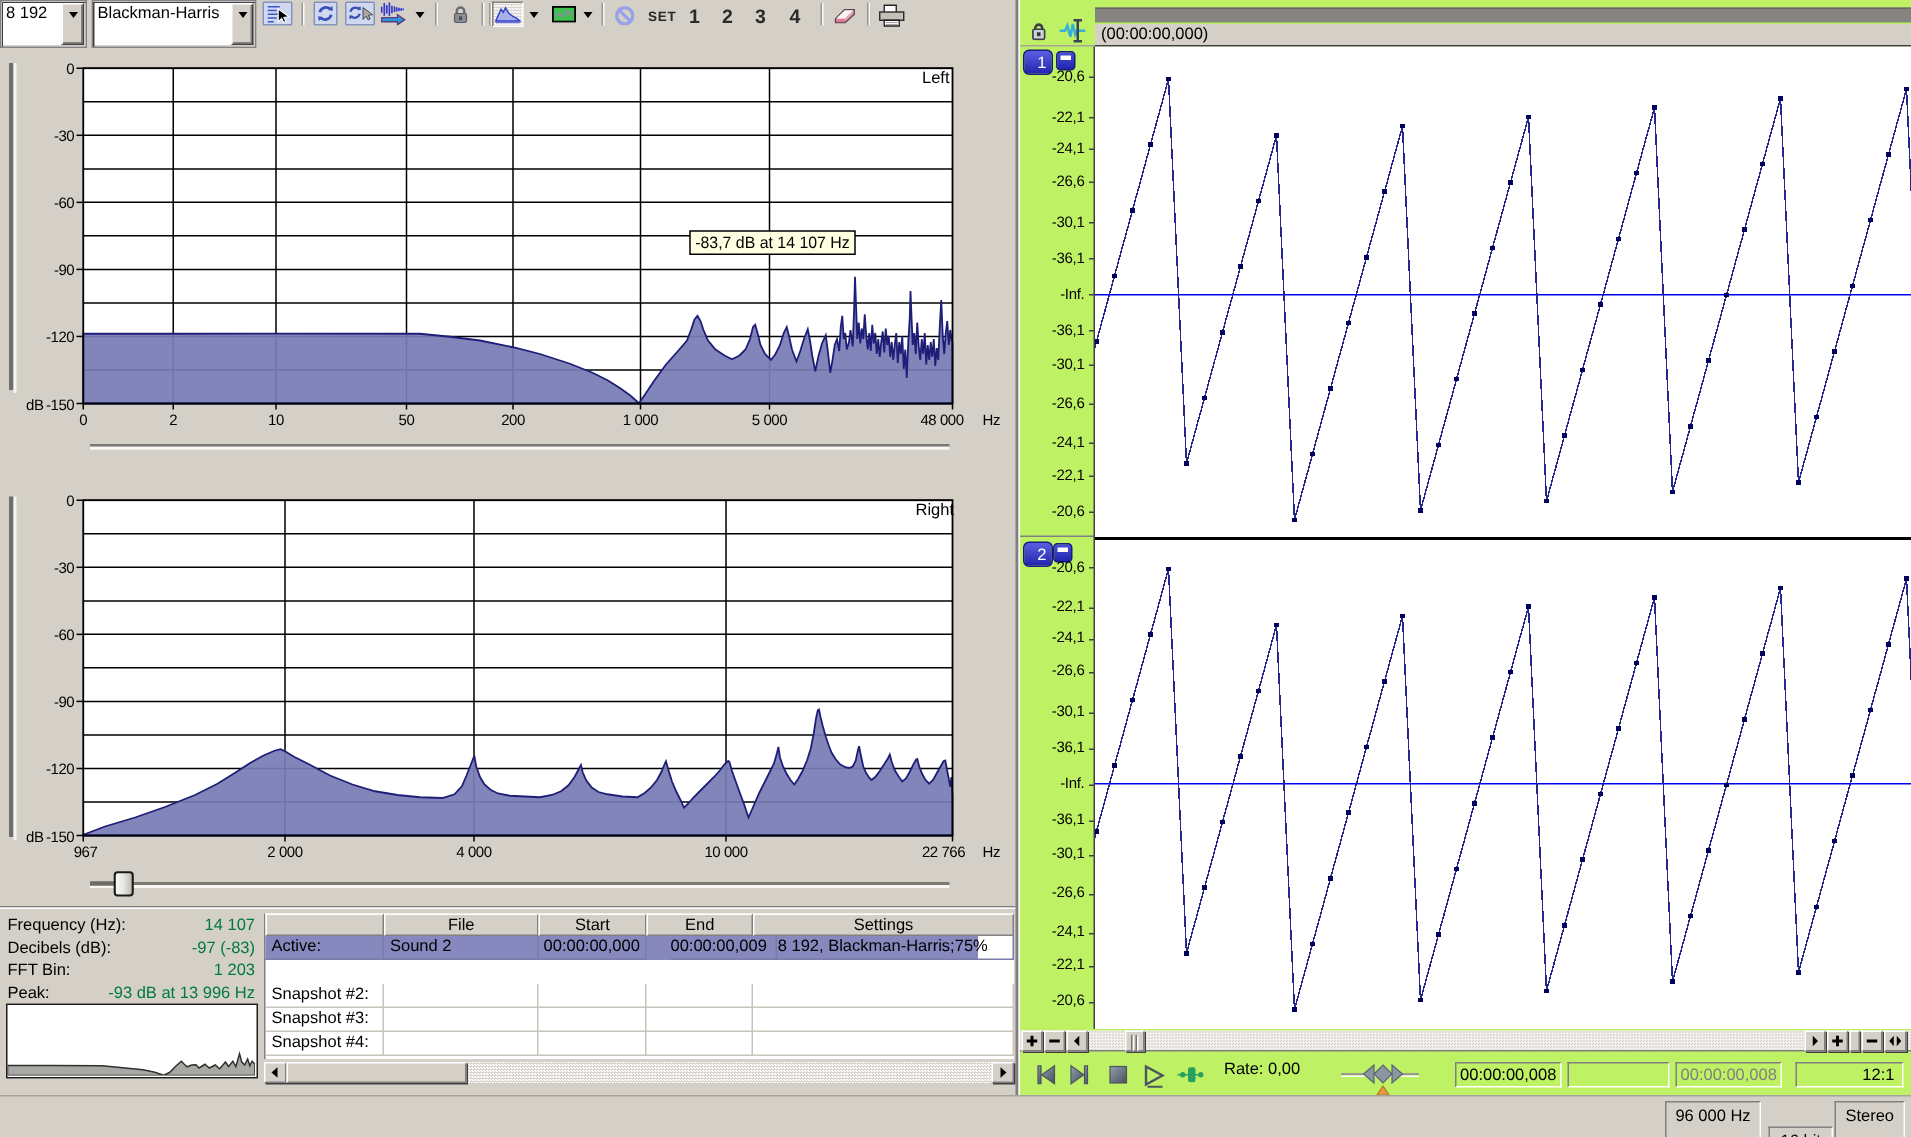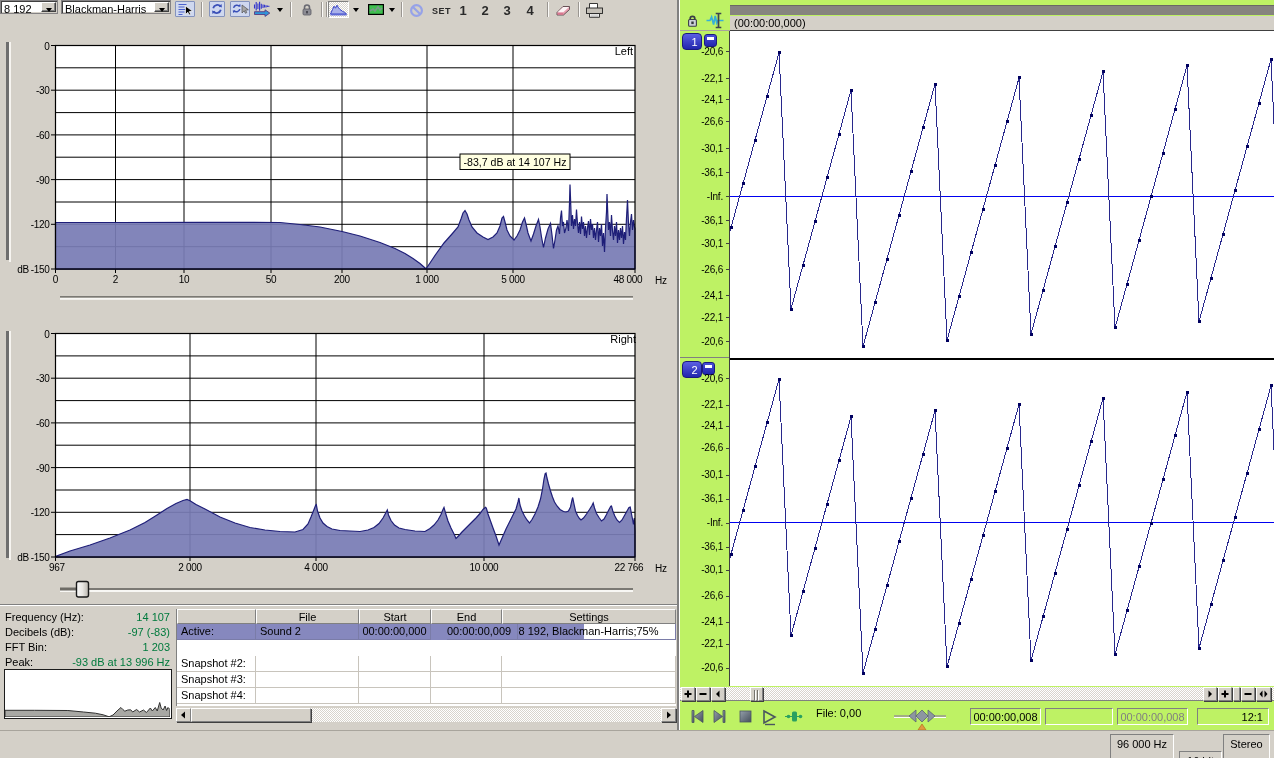--- a/index.html
+++ b/index.html
@@ -1,20 +1,20 @@
 <!DOCTYPE html>
 <html><head><meta charset="utf-8">
 <style>
 * { margin:0; padding:0; box-sizing:border-box; }
 body { width:1274px; height:758px; overflow:hidden; background:#d4d0c8;
   font-family:"Liberation Sans",sans-serif; font-size:11px; color:#000; }
 #page { position:relative; width:1274px; height:758px; }
 .abs { position:absolute; }
 
-.combo { position:absolute; top:0; height:14px; background:#fff;
+.combo { position:absolute; top:0; height:32px; background:#fff;
   border:1px solid #848284; box-shadow:inset 1px 1px 0 #404040, inset -1px -1px 0 #d4d0c8; }
 .combo .txt { position:absolute; left:3px; top:2px; font-size:11px; }
 .combo .btn { position:absolute; right:1px; top:1px; width:15px; bottom:1px; background:#d4d0c8;
   border-top:1px solid #fff; border-left:1px solid #fff; border-bottom:1px solid #404040; border-right:1px solid #404040;
   box-shadow:inset -1px -1px 0 #808080; }
 .combo .btn:after { content:""; position:absolute; left:4px; top:5px; border:3.5px solid transparent; border-top:4px solid #000; }
 .tbtn { position:absolute; top:1px; width:20px; height:16px; background:#cfd8ef; border:1px solid #8493bd; border-radius:1px; }
 .tsep { position:absolute; top:2px; width:2px; height:15px; border-left:1px solid #9a9691; border-right:1px solid #fbfaf8; }
 .ddarr { position:absolute; width:0; height:0; border:3.5px solid transparent; border-top:4px solid #000; }
 
@@ -243,21 +243,21 @@
 </div>
 
 <div class="abs" style="left:176px;top:609px;width:500px;height:97px;background:#fff;border-left:1px solid #808080">
 
   <div class="th" style="left:0;top:0;width:79px;height:15px"></div>
   <div class="th" style="left:79px;top:0;width:103px;height:15px">File</div>
   <div class="th" style="left:182px;top:0;width:72px;height:15px">Start</div>
   <div class="th" style="left:254px;top:0;width:71px;height:15px">End</div>
   <div class="th" style="left:325px;top:0;width:174px;height:15px">Settings</div>
 
-  <div class="abs" style="left:0;top:15px;width:407px;height:16px;background:#8688be">
+  <div class="abs" style="left:0;top:15px;width:475px;height:16px;background:#8688be">
     <div class="cell" style="left:0;top:0;width:79px;height:16px;border-color:#7a7ca8;padding-left:4px">Active:</div>
     <div class="cell" style="left:79px;top:0;width:103px;height:16px;border-color:#7a7ca8;padding-left:4px">Sound 2</div>
     <div class="cell" style="left:182px;top:0;width:72px;height:16px;border-color:#7a7ca8;text-align:center">00:00:00,000</div>
     <div class="cell" style="left:270px;top:0;width:71px;height:16px;border-color:#7a7ca8;text-align:left">00:00:00,009</div>
     <div class="cell" style="left:325px;top:0;width:174px;height:16px;border-color:#7a7ca8;text-align:center">8 192, Blackman-Harris;75%</div>
   </div>
 
       <div class="abs" style="left:0;top:47px;width:456px;height:16px">
     <div class="cell" style="left:0;top:0;width:79px;height:16px;padding-left:4px">Snapshot #2:</div>
     <div class="cell" style="left:79px;top:0;width:103px;height:16px"></div>
@@ -545,21 +545,21 @@
         <path d="M75,3 L86,9 75,15 Z" fill="none" stroke-width="1.6"></path>
         <path d="M76,16.5 h10" stroke-width="1.4"></path>
       </g>
       <g fill="#2aa060">
         <rect x="103" y="3.5" width="5" height="10" rx="1.5"></rect>
         <circle cx="99.5" cy="8.5" r="1.8"></circle>
         <circle cx="111.5" cy="8.5" r="1.8"></circle>
       </g>
       <path d="M96,8.5 h16" stroke="#2aa060" stroke-width="1"></path>
     </svg>
-    <div class="abs" style="left:136px;top:5px">File: 0,00</div>
+    <div class="abs" style="left:136px;top:5px">Rate: 0,00</div>
     <svg class="abs" style="left:212px;top:4px" width="56" height="26" viewBox="0 0 56 26">
       <path d="M2,10 h52" stroke="#9a9690" stroke-width="1.5"></path>
       <path d="M2,11.5 h52" stroke="#fff" stroke-width="1"></path>
       <g fill="#8c96a0" stroke="#5a6470" stroke-width="0.8">
         <path d="M17,10 L24,4 24,16 Z"></path>
         <path d="M24,10 L30,4 36,10 30,16 Z"></path>
         <path d="M36,4 L43,10 36,16 Z"></path>
       </g>
       <path d="M26,18 L34,18 30,24 Z" fill="#e09a40" stroke="#b87820" stroke-width="0.8" transform="rotate(180 30 21)"></path>
     </svg>

